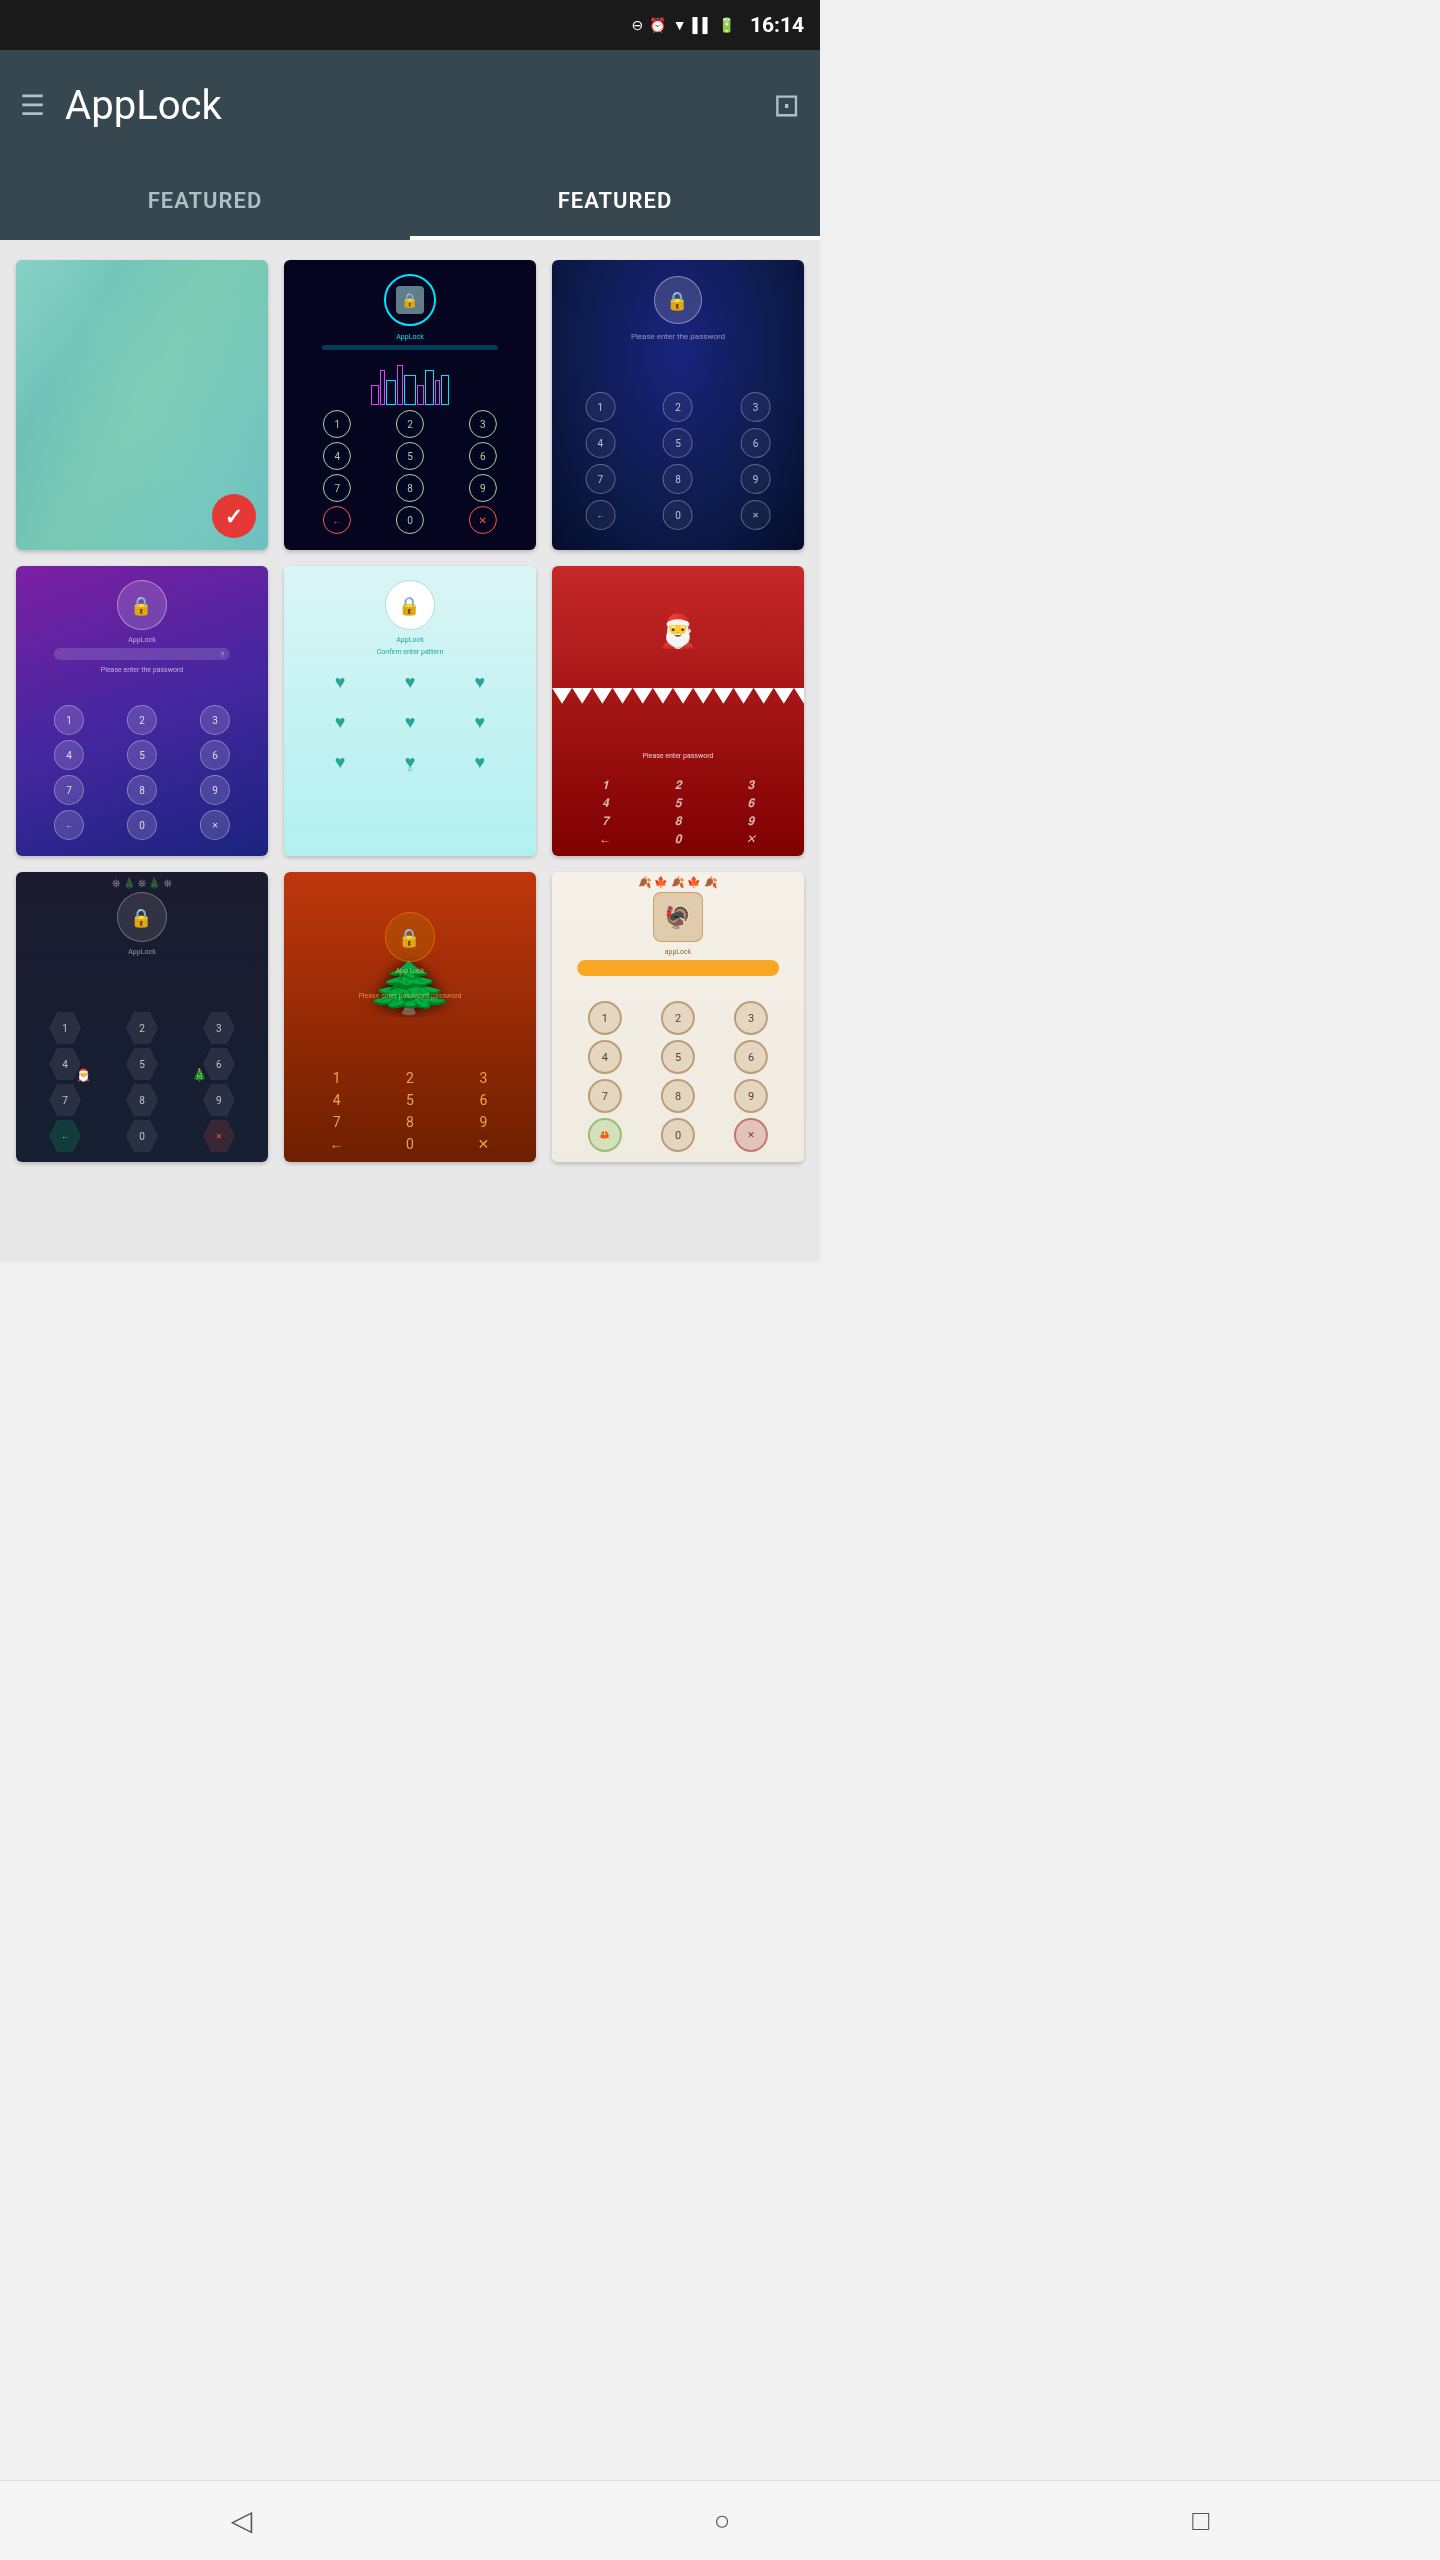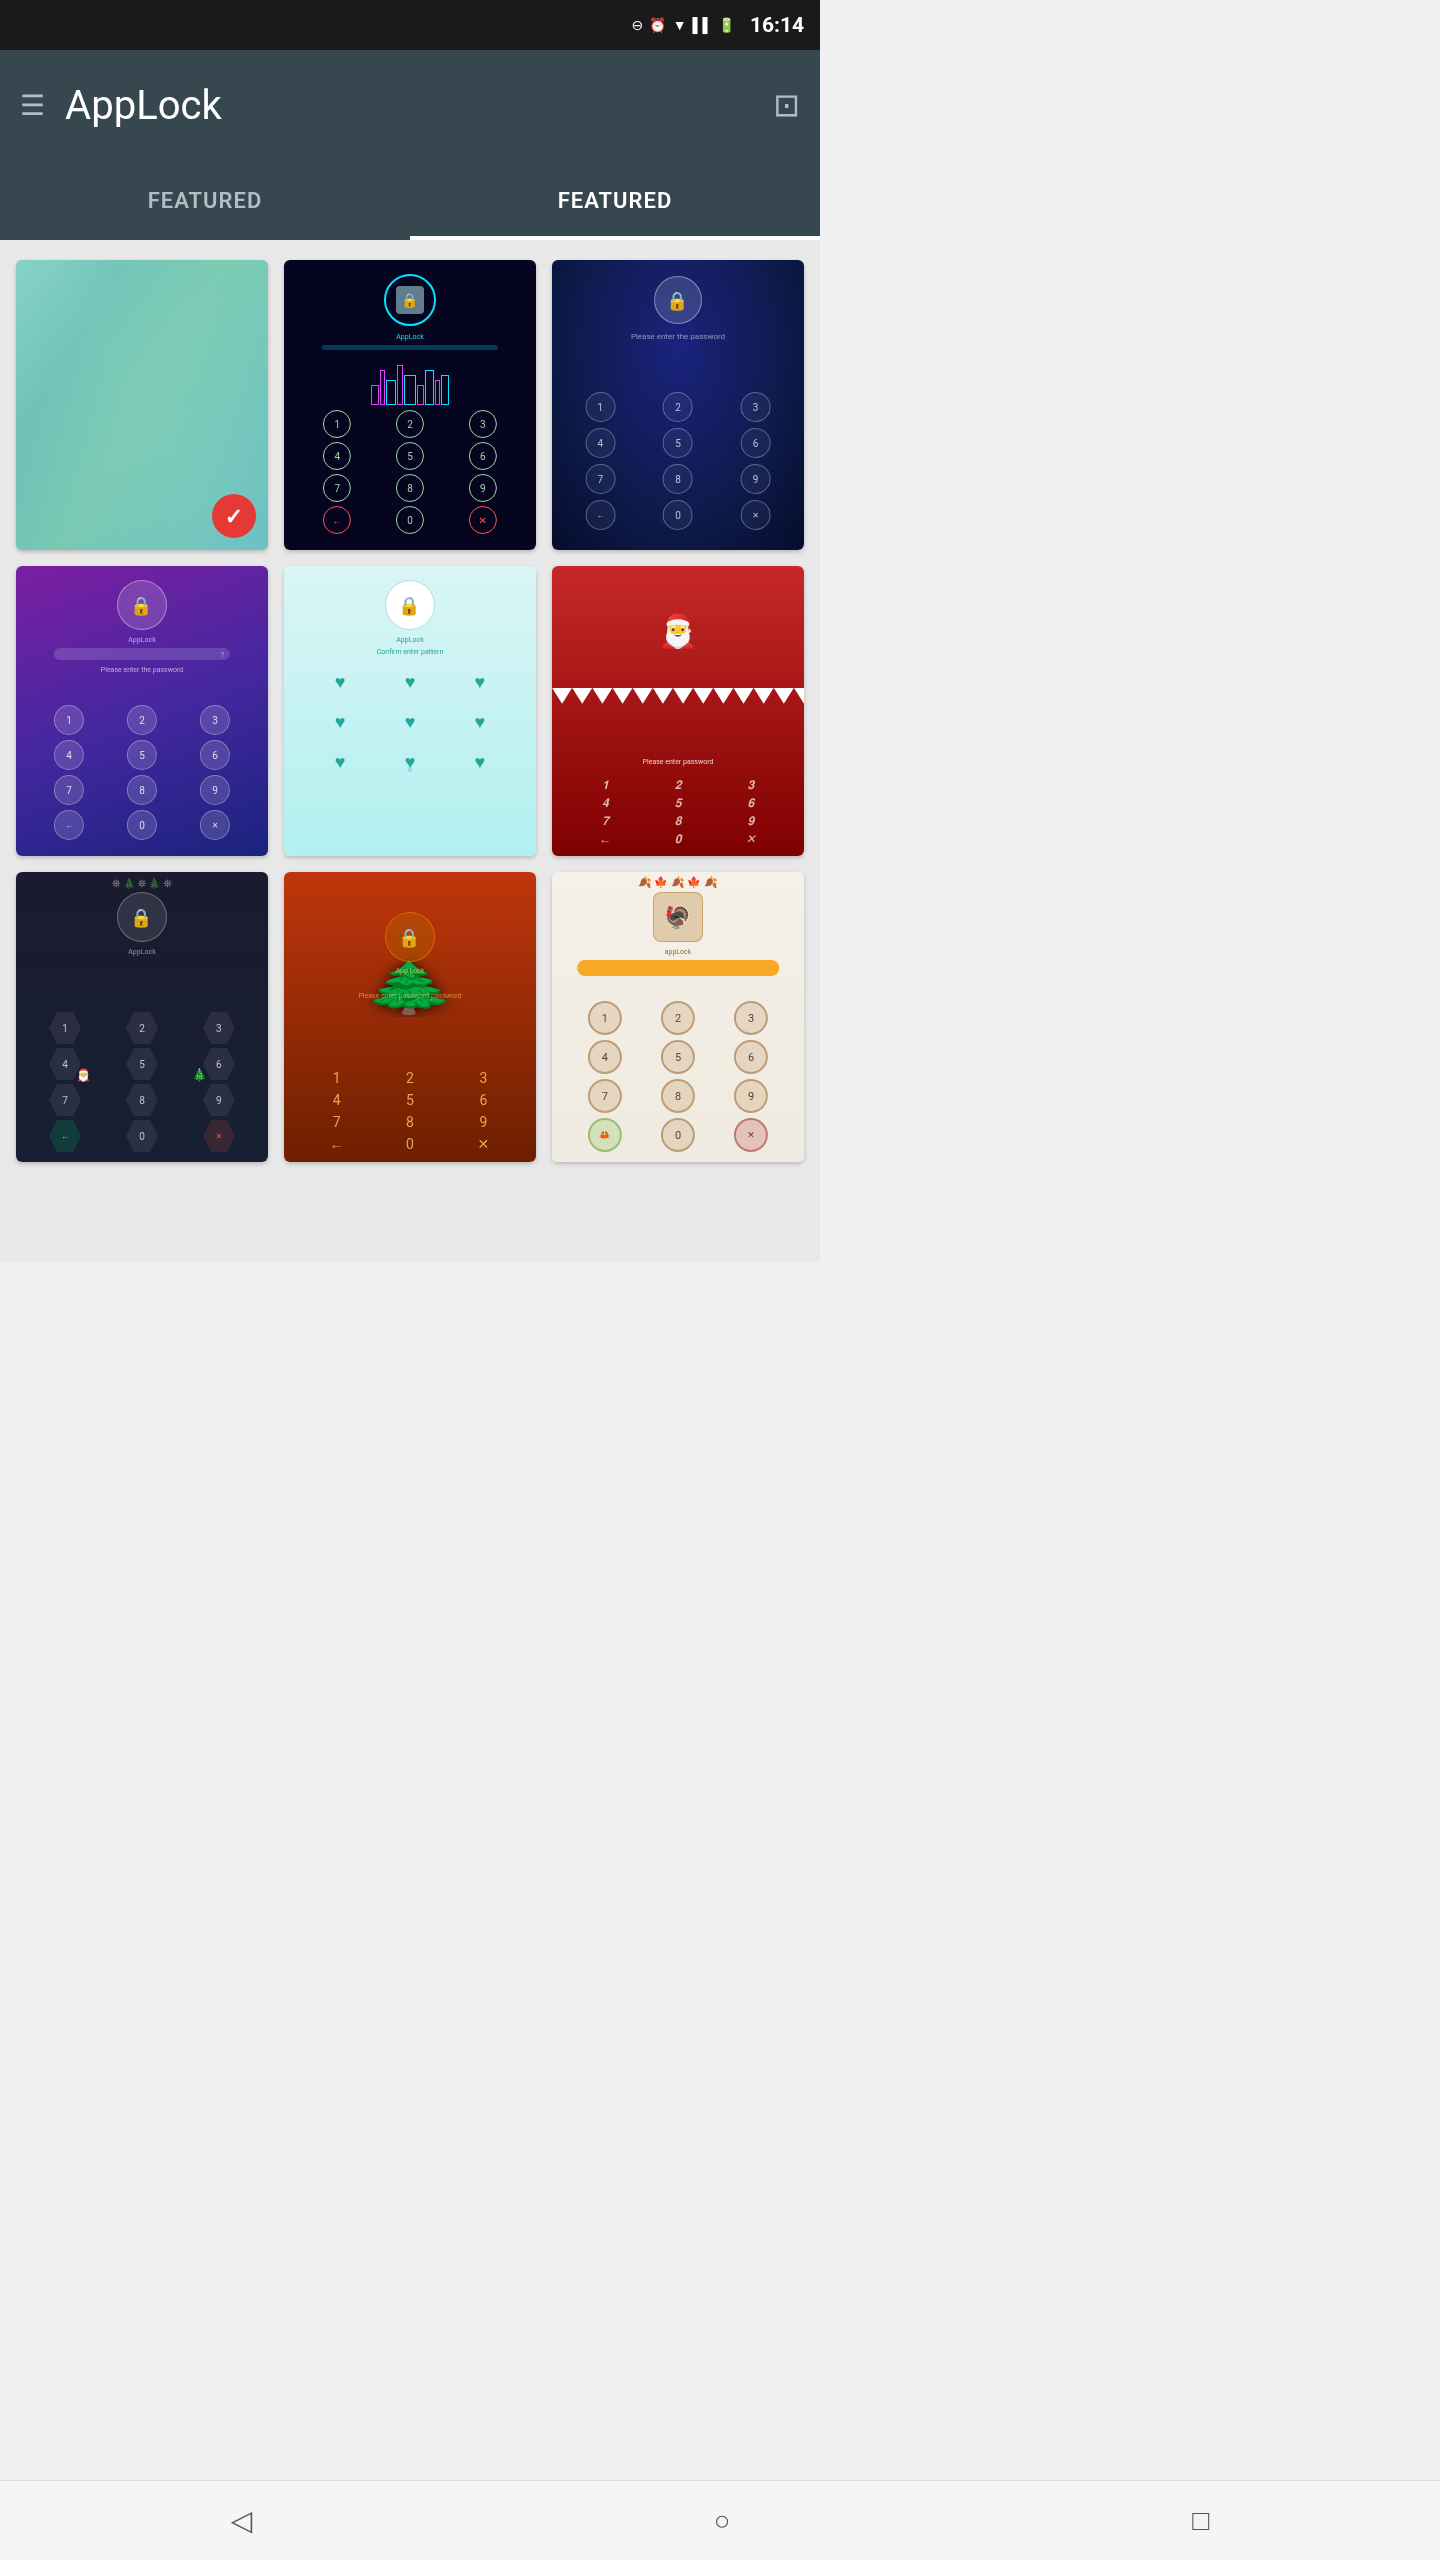--- a/index.html
+++ b/index.html
@@ -450,21 +450,21 @@
         <div style="position:absolute;top:200px;left:0;right:0;text-align:center;font-size:7px;color:#4dd0e1;">❊</div>
       </div>
     </div>
 
     <div class="theme-card">
       <div class="christmas-red">
         <div class="xmas-top">
           <div style="font-size:32px;">🎅</div>
         </div>
         <div style="position:absolute;top:42%;left:0;right:0;height:16px;background:white;clip-path:polygon(0 0, 4% 100%, 8% 0, 12% 100%, 16% 0, 20% 100%, 24% 0, 28% 100%, 32% 0, 36% 100%, 40% 0, 44% 100%, 48% 0, 52% 100%, 56% 0, 60% 100%, 64% 0, 68% 100%, 72% 0, 76% 100%, 80% 0, 84% 100%, 88% 0, 92% 100%, 96% 0, 100% 100%, 100% 0);"></div>
-        <div style="position:absolute;bottom:10px;left:50%;transform:translateX(-50%);width:85%;display:flex;flex-direction:column;align-items:center;gap:10px;">
+        <div style="position:absolute;bottom:10px;left:50%;transform:translateX(-50%);width:85%;display:flex;flex-direction:column;align-items:center;gap:16px;">
           <div style="font-size:7px;color:rgba(255,255,255,0.8);margin-bottom:2px;">Please enter password</div>
           <div style="display:grid;grid-template-columns:repeat(3,1fr);gap:4px;width:100%;">
             <div style="font-size:12px;color:rgba(255,255,255,0.7);text-align:center;font-style:italic;">𝟏</div>
             <div style="font-size:12px;color:rgba(255,255,255,0.7);text-align:center;font-style:italic;">𝟐</div>
             <div style="font-size:12px;color:rgba(255,255,255,0.7);text-align:center;font-style:italic;">𝟑</div>
             <div style="font-size:12px;color:rgba(255,255,255,0.7);text-align:center;font-style:italic;">𝟒</div>
             <div style="font-size:12px;color:rgba(255,255,255,0.7);text-align:center;font-style:italic;">𝟓</div>
             <div style="font-size:12px;color:rgba(255,255,255,0.7);text-align:center;font-style:italic;">𝟔</div>
             <div style="font-size:12px;color:rgba(255,255,255,0.7);text-align:center;font-style:italic;">𝟕</div>
             <div style="font-size:12px;color:rgba(255,255,255,0.7);text-align:center;font-style:italic;">𝟖</div>

